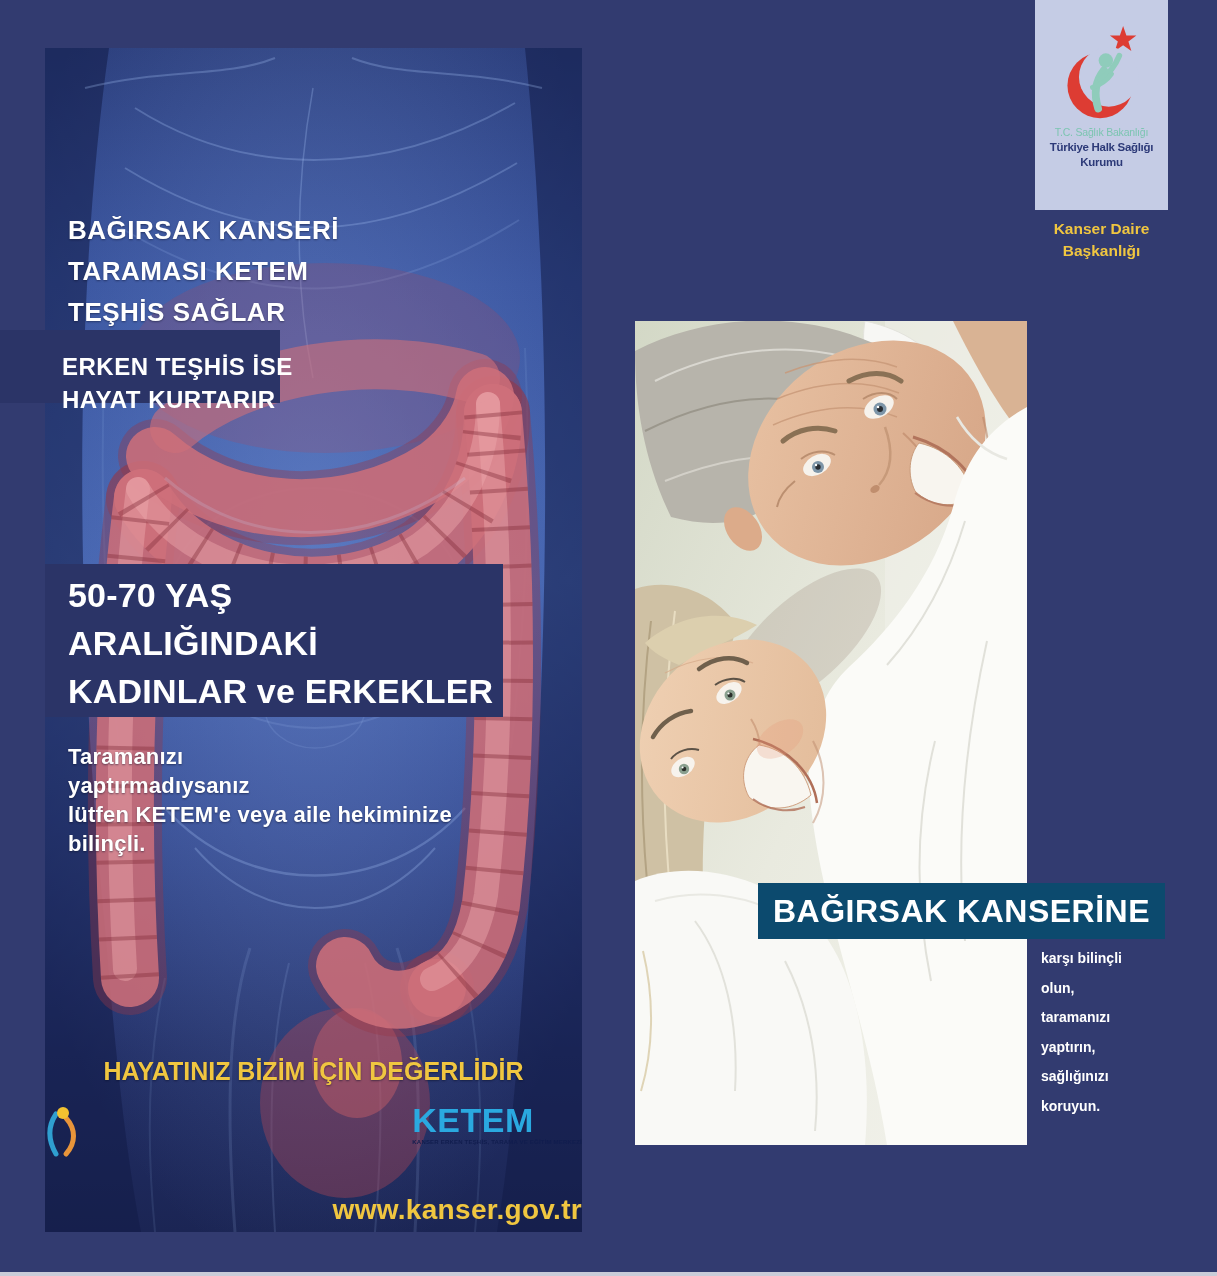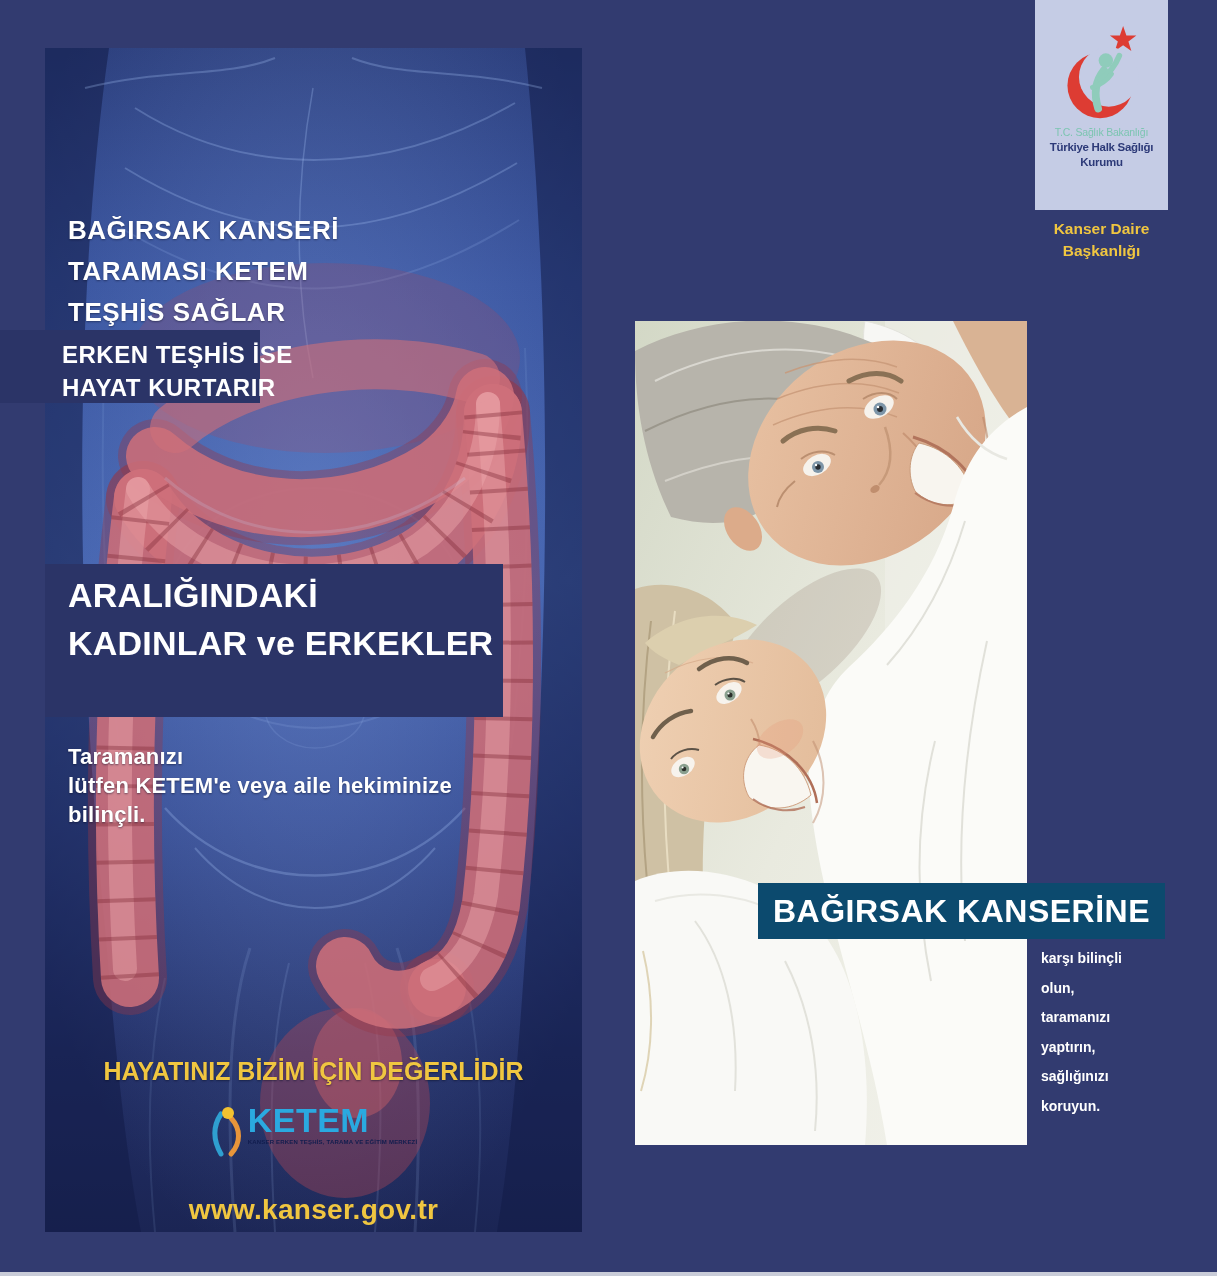--- a/index.html
+++ b/index.html
@@ -11,47 +11,47 @@
   }
   
   .xray-panel{position:absolute;left:45px;top:48px;width:537px;height:1184px;overflow:hidden;}
   .xray-panel svg{display:block;width:100%;height:100%;}
   
   .headline{
     position:absolute;left:68px;top:210px;color:#ffffff;font-weight:700;
     font-size:26px;line-height:41px;letter-spacing:.5px;text-shadow:0 1px 2px rgba(10,16,40,.45);
   }
   .banner-box{
-    position:absolute;left:0;top:330px;width:260px;height:73px;background:#2b3467;
+    position:absolute;left:0;top:330px;width:280px;height:73px;background:#2b3467;
     color:#ffffff;font-weight:700;font-size:24px;line-height:33px;letter-spacing:.5px;
-    padding-top:8px;padding-left:62px;box-sizing:border-box;
+    padding-top:20px;padding-left:62px;box-sizing:border-box;
   }
   .age-box{
     position:absolute;left:45px;top:564px;width:458px;height:153px;background:#2b3467;
     color:#ffffff;font-weight:700;font-size:34px;line-height:48px;letter-spacing:.2px;
     padding-top:7px;padding-left:23px;box-sizing:border-box;
   }
   .info-text{
     position:absolute;left:68px;top:742px;color:#ffffff;font-weight:700;
     font-size:22px;line-height:29px;letter-spacing:.2px;text-shadow:0 1px 2px rgba(10,16,40,.5);
   }
   .slogan{
     position:absolute;left:45px;top:1057px;width:537px;text-align:center;
     color:#f0c640;font-weight:700;font-size:25px;letter-spacing:0;
     text-shadow:0 1px 2px rgba(10,16,40,.5);
   }
   .ketem{
     position:absolute;left:45px;top:1102px;width:537px;
-    display:flex;justify-content:center;align-items:flex-start;gap:4px;
+    display:flex;justify-content:space-between;align-items:flex-start;gap:4px;
   }
   .ketem-figure{width:34px;height:56px;flex:0 0 auto;margin-top:2px;}
   .ketem-word{color:#2aa9e0;font-weight:800;font-size:34px;line-height:36px;letter-spacing:.5px;}
   .ketem-tagline{color:#111d4e;font-weight:700;font-size:6px;letter-spacing:.2px;margin-top:1px;white-space:nowrap;}
   .website{
-    position:absolute;left:45px;top:1194px;width:537px;text-align:center;
+    position:absolute;left:45px;top:1194px;width:537px;text-align:right;
     color:#f0c640;font-weight:700;font-size:28px;letter-spacing:.3px;
   }
   
   .gov-box{
     position:absolute;left:1035px;top:0;width:133px;height:210px;background:#c5cce5;
     text-align:center;box-sizing:border-box;padding-top:24px;
   }
   .gov-box svg{display:block;margin:0 auto;}
   .gov-ministry{color:#7cc5b1;font-weight:400;font-size:10.5px;letter-spacing:-.2px;margin-top:2px;}
   .gov-institution{color:#2d3a78;font-weight:800;font-size:11.5px;line-height:15px;letter-spacing:-.3px;margin-top:2px;}
@@ -163,26 +163,28 @@
     <span class="line">TARAMASI KETEM</span>
     <span class="line">TEŞHİS SAĞLAR</span>
   </div>
 
   <div class="banner-box">
     <span class="line">ERKEN TEŞHİS İSE</span>
     <span class="line">HAYAT KURTARIR</span>
   </div>
 
   <div class="age-box">
+    <span class="line">50-70 YAŞ</span>
     <span class="line">ARALIĞINDAKİ</span>
     <span class="line">KADINLAR ve ERKEKLER</span>
   </div>
 
   <div class="info-text">
     <span class="line">Taramanızı</span>
+    <span class="line">yaptırmadıysanız</span>
     <span class="line">lütfen KETEM'e veya aile hekiminize</span>
     <span class="line">bilinçli.</span>
   </div>
 
   <div class="slogan">HAYATINIZ BİZİM İÇİN DEĞERLİDİR</div>
 
   <div class="ketem">
     <svg class="ketem-figure" viewBox="0 0 34 52" aria-hidden="true">
       <path d="M11 8 C3 20 3 34 11 48" fill="none" stroke="#2f9fd0" stroke-width="5" stroke-linecap="round"></path>
       <path d="M21 12 C31 23 31 37 21 48" fill="none" stroke="#e8953a" stroke-width="5" stroke-linecap="round"></path>

